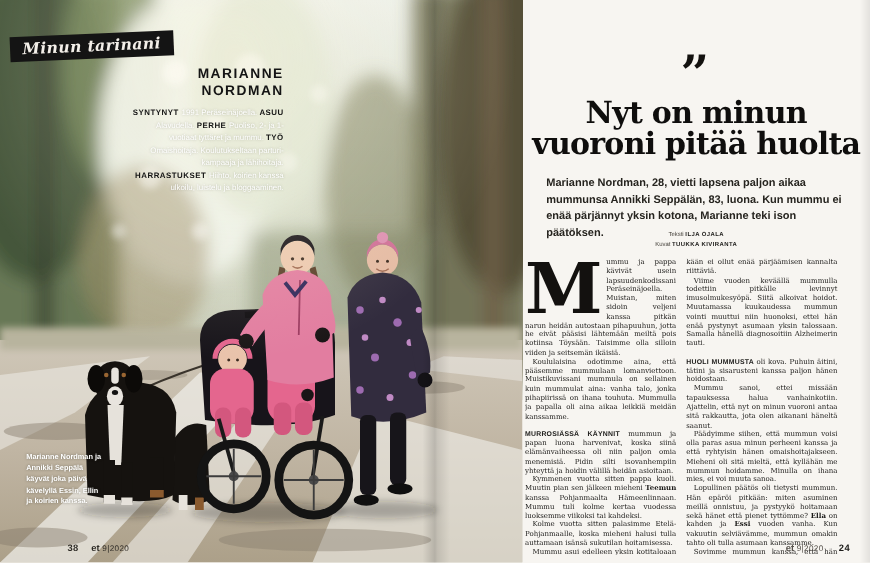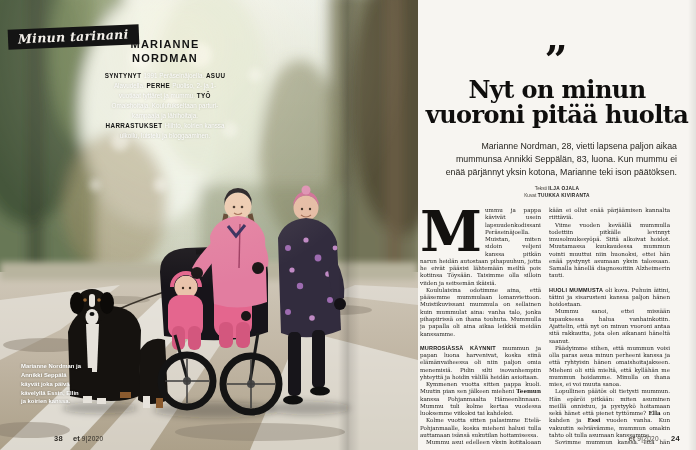--- a/index.html
+++ b/index.html
@@ -7,21 +7,21 @@
   .spread{position:relative;width:696px;height:450px;background:#f7f5f1;overflow:hidden;
           font-family:"Liberation Sans",sans-serif;color:#1d1c1a;}
 
   
   .photo{position:absolute;left:0;top:0;width:418px;height:450px;display:block;}
 
   .story-tag{position:absolute;left:8px;top:27px;background:#141414;color:#f3efe9;
              font-family:"DejaVu Serif",serif;font-style:italic;font-weight:bold;
              font-size:12.5px;padding:2px 10px 3px;transform:rotate(-2.5deg);letter-spacing:.3px;}
 
-  .profile{position:absolute;left:103px;top:38px;width:124px;text-align:center;}
+  .profile{position:absolute;left:103px;top:53px;width:124px;text-align:right;}
   .profile-name{font-weight:bold;font-size:11px;letter-spacing:1.2px;color:#141414;
                 line-height:1.25;text-transform:uppercase;margin-bottom:5px;}
   .facts{font-size:6.3px;line-height:1.6;margin:0;}
   .fact-label{font-weight:bold;color:#141414;letter-spacing:.4px;}
   .fact-value{color:#ffffff;text-shadow:0 0 2px rgba(60,60,50,.35);}
 
   .caption{position:absolute;left:21px;top:362px;width:60px;color:#fff;font-size:5.9px;
            font-weight:bold;line-height:1.5;text-shadow:0 0 2px rgba(40,40,30,.5);}
 
   .footer{position:absolute;bottom:7px;font-size:6.5px;letter-spacing:.3px;}
@@ -33,22 +33,22 @@
   .footer-right .pagenum{margin-left:10px;color:#1d1c1a;}
 
   
   .right-content{position:absolute;left:418px;top:0;width:278px;height:450px;}
   .quote-mark{position:absolute;left:0;right:0;top:40px;text-align:center;
               font-family:"DejaVu Serif",serif;font-weight:bold;font-size:40px;line-height:1;
               color:#13110f;letter-spacing:2px;}
   .headline{position:absolute;left:0;right:0;top:77px;margin:0;text-align:center;
             font-family:"DejaVu Serif",serif;font-weight:bold;font-size:24.5px;line-height:1.04;
             color:#0f0e0d;letter-spacing:-0.6px;transform:scaleX(.98);}
-  .standfirst{position:absolute;left:19px;top:140px;width:240px;margin:0;text-align:right;
-              font-size:8.8px;line-height:1.5;color:#26241f;}
+  .standfirst{position:absolute;left:19px;top:140px;width:240px;margin:0;text-align:left;
+              font-size:8.8px;line-height:1.5;color:#26241f;font-weight:bold;}
   .byline{position:absolute;left:0;right:0;top:185px;text-align:center;font-size:7px;
           line-height:1.5;color:#44403a;transform:scale(.68);transform-origin:50% 0;}
   .byline b{color:#1d1c1a;letter-spacing:.5px;}
 
   .article{position:absolute;left:2px;top:207px;width:250px;height:237px;overflow:hidden;
            display:flex;gap:8px;}
   .col{width:121px;font-family:"DejaVu Serif",serif;font-size:5.6px;line-height:1.3;
        color:#1b1a18;text-align:justify;}
   .col p{margin:0;}
   .col p.indent{text-indent:6px;}

